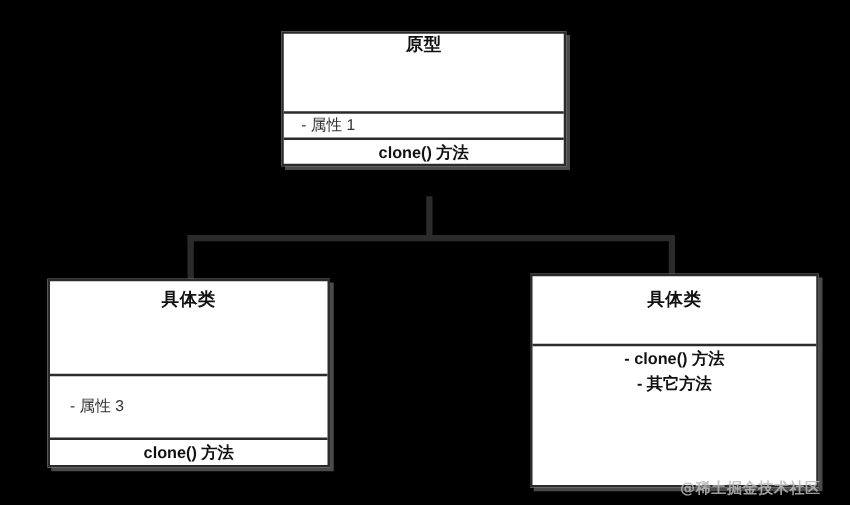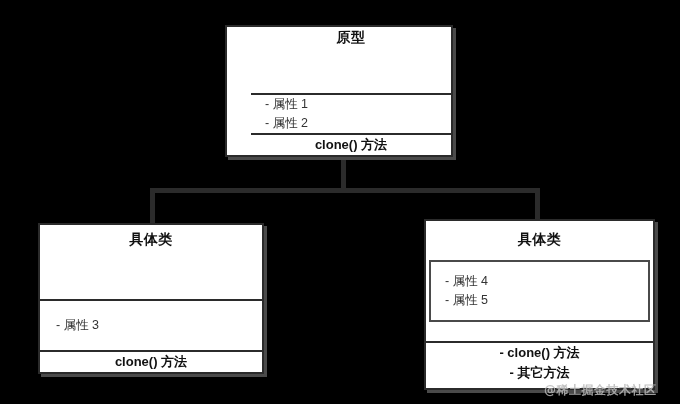--- a/index.html
+++ b/index.html
@@ -99,27 +99,26 @@
 <div id="canvas">
 
   <div class="connector" style="left:341px; top:157px; width:5px; height:35px;"></div>
 
   <div class="connector" style="left:150px; top:188px; width:390px; height:5px;"></div>
 
   <div class="connector" style="left:150px; top:188px; width:5px; height:36px;"></div>
 
   <div class="connector" style="left:535px; top:188px; width:5px; height:31px;"></div>
 
-  <div class="uml-box" style="left:225px; top:25px; width:228px; height:132px;padding-left:24px;">
+  <div class="uml-box" style="left:225px; top:25px; width:228px; height:108px;">
     <div class="compartment comp-title" style="height:35px;">
       <span class="title-text">原型</span>
     </div>
     <div class="compartment comp-attrs" style="height:55px;">
       <span class="attr-text">- 属性 1</span>
-      <span class="attr-text">- 属性 2</span>
     </div>
     <div class="compartment comp-methods" style="flex:1;">
       <span class="method-text">clone() 方法</span>
     </div>
   </div>
 
   <div class="uml-box" style="left:38px; top:223px; width:226px; height:151px;">
     <div class="compartment comp-title" style="height:36px;">
       <span class="title-text">具体类</span>
     </div>
@@ -128,24 +127,20 @@
     </div>
     <div class="compartment comp-methods" style="flex:1;">
       <span class="method-text">clone() 方法</span>
     </div>
   </div>
 
   <div class="uml-box" style="left:424px; top:219px; width:231px; height:171px;">
     <div class="compartment comp-title" style="height:37px;">
       <span class="title-text">具体类</span>
     </div>
-    <div class="compartment comp-attrs inset" style="height:62px;">
-      <span class="attr-text">- 属性 4</span>
-      <span class="attr-text">- 属性 5</span>
-    </div>
     <div class="compartment comp-methods" style="flex:1;margin-top:17px;">
       <span class="method-text">- clone() 方法</span>
       <span class="method-text">- 其它方法</span>
     </div>
   </div>
 
   <div class="watermark" style="left:544px; top:382px;font-weight:bold;">@稀土掘金技术社区</div>
 
 </div>
 

